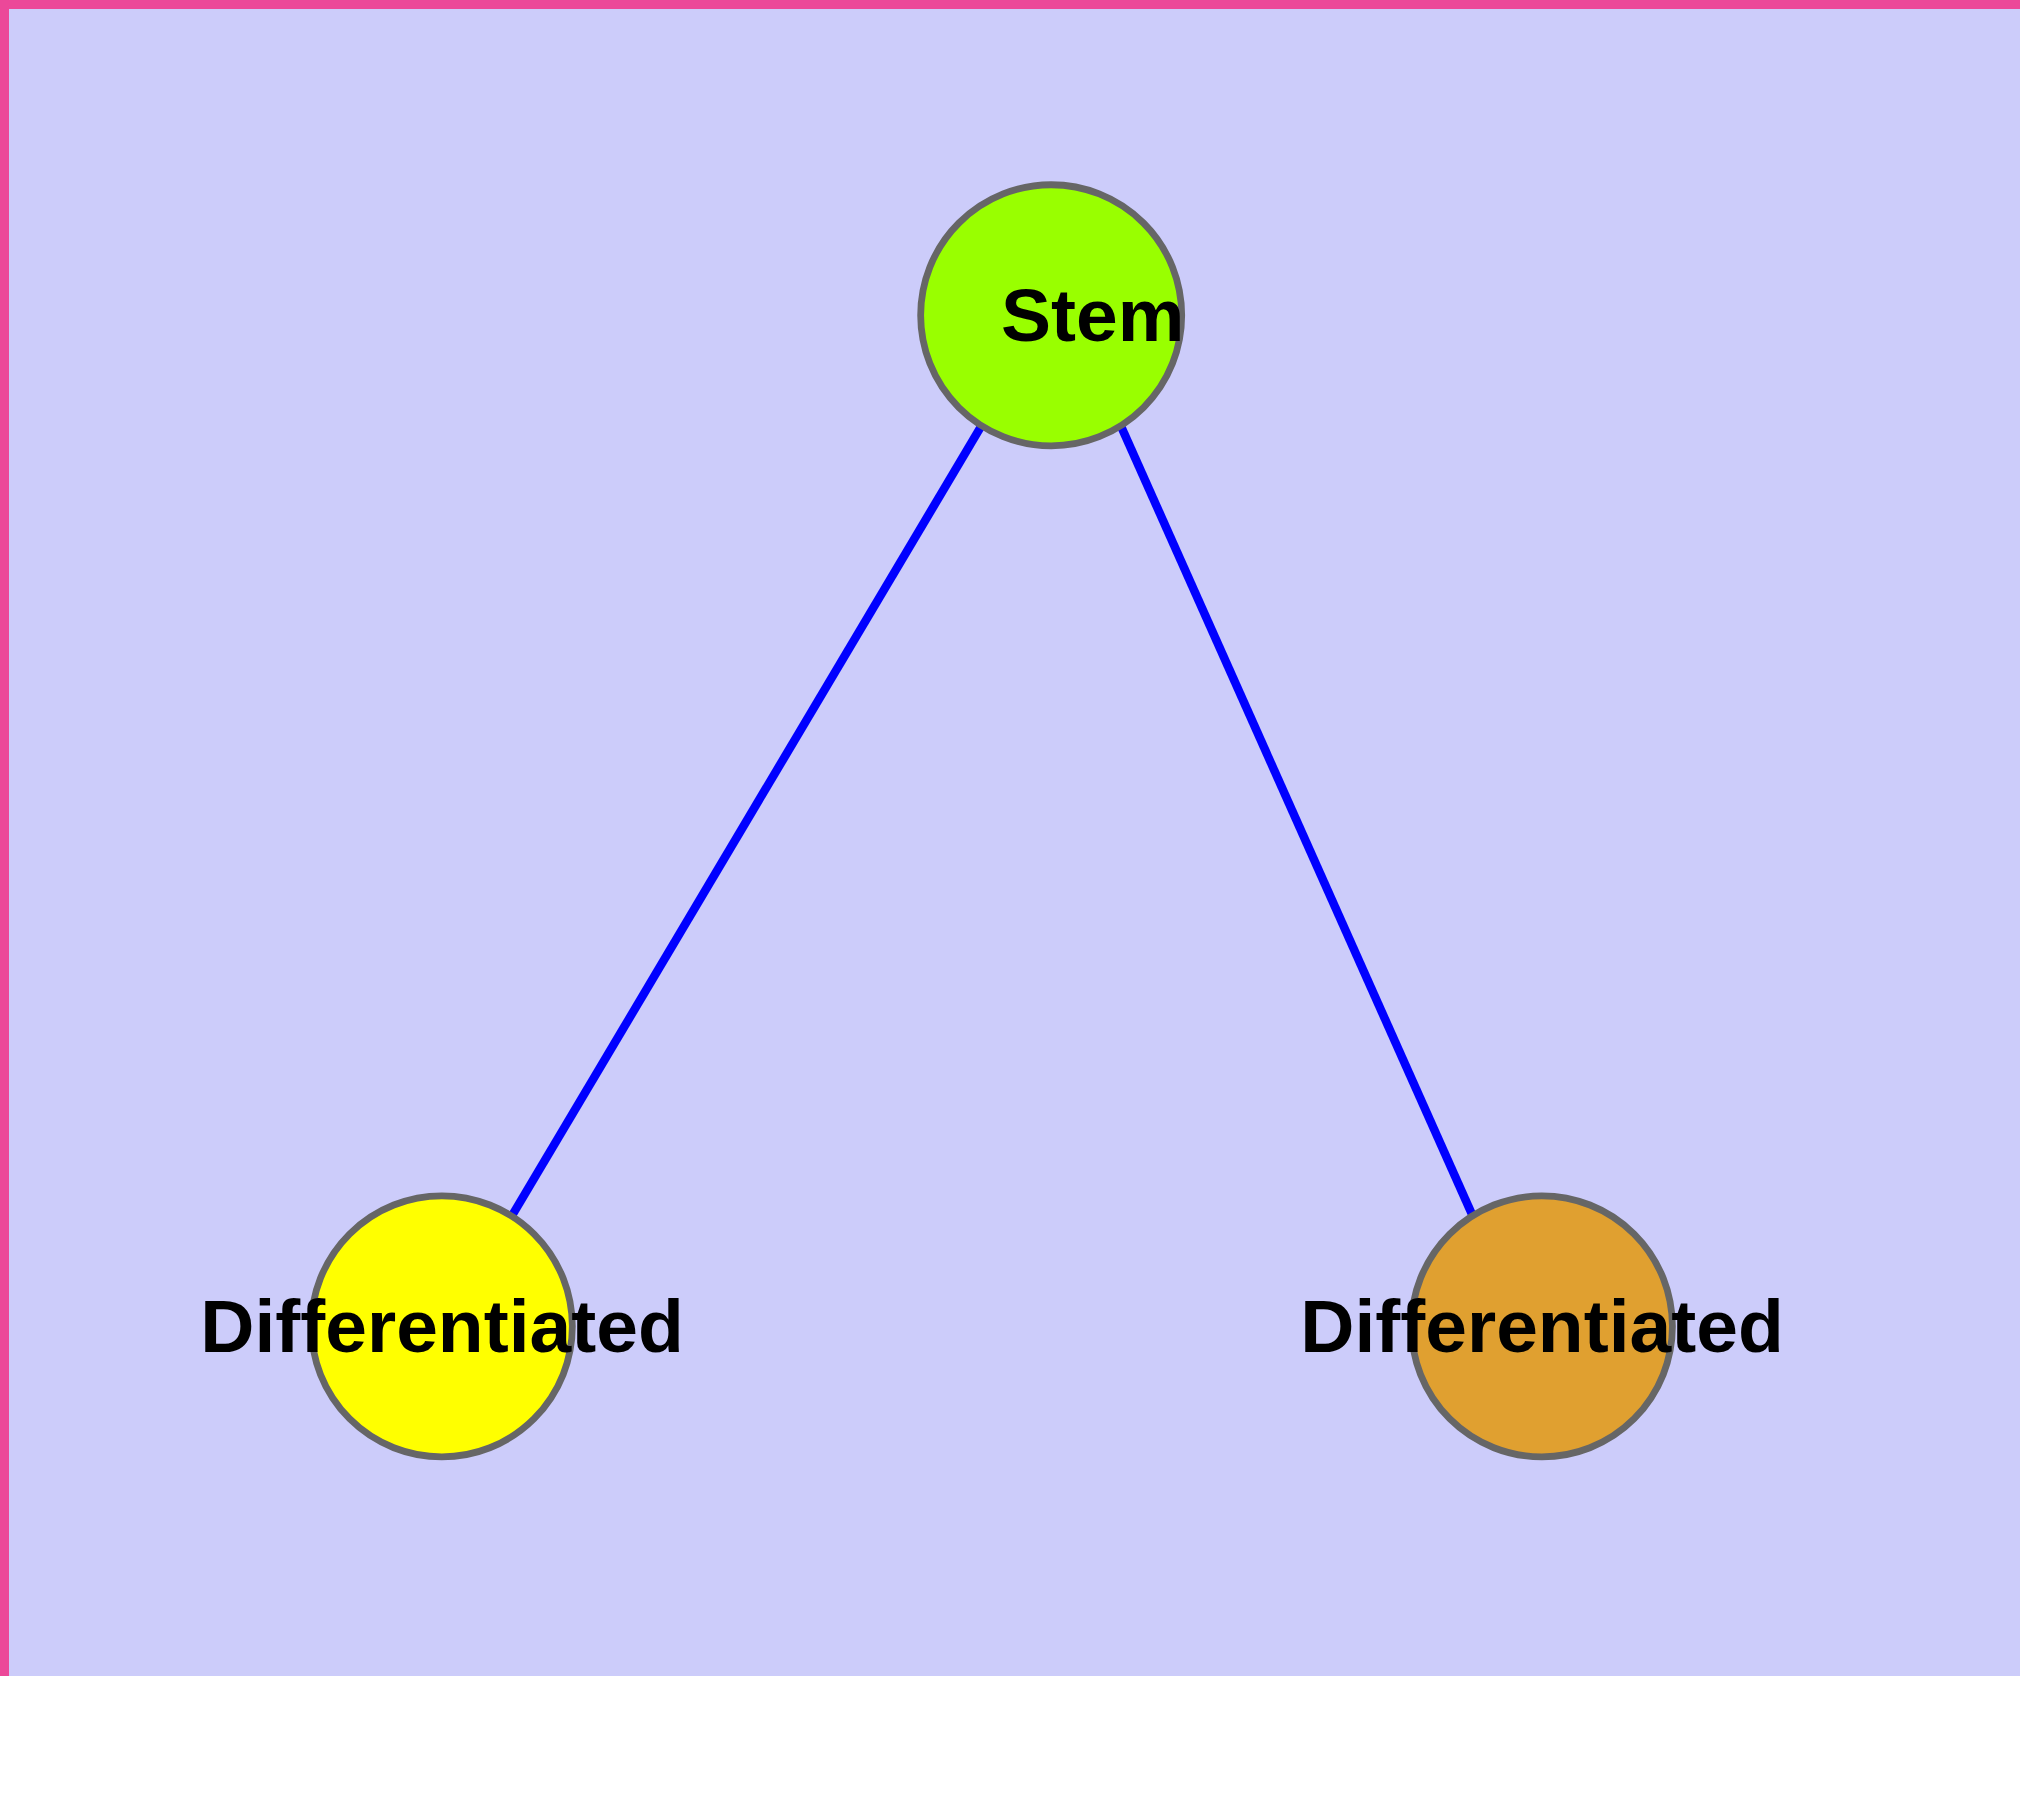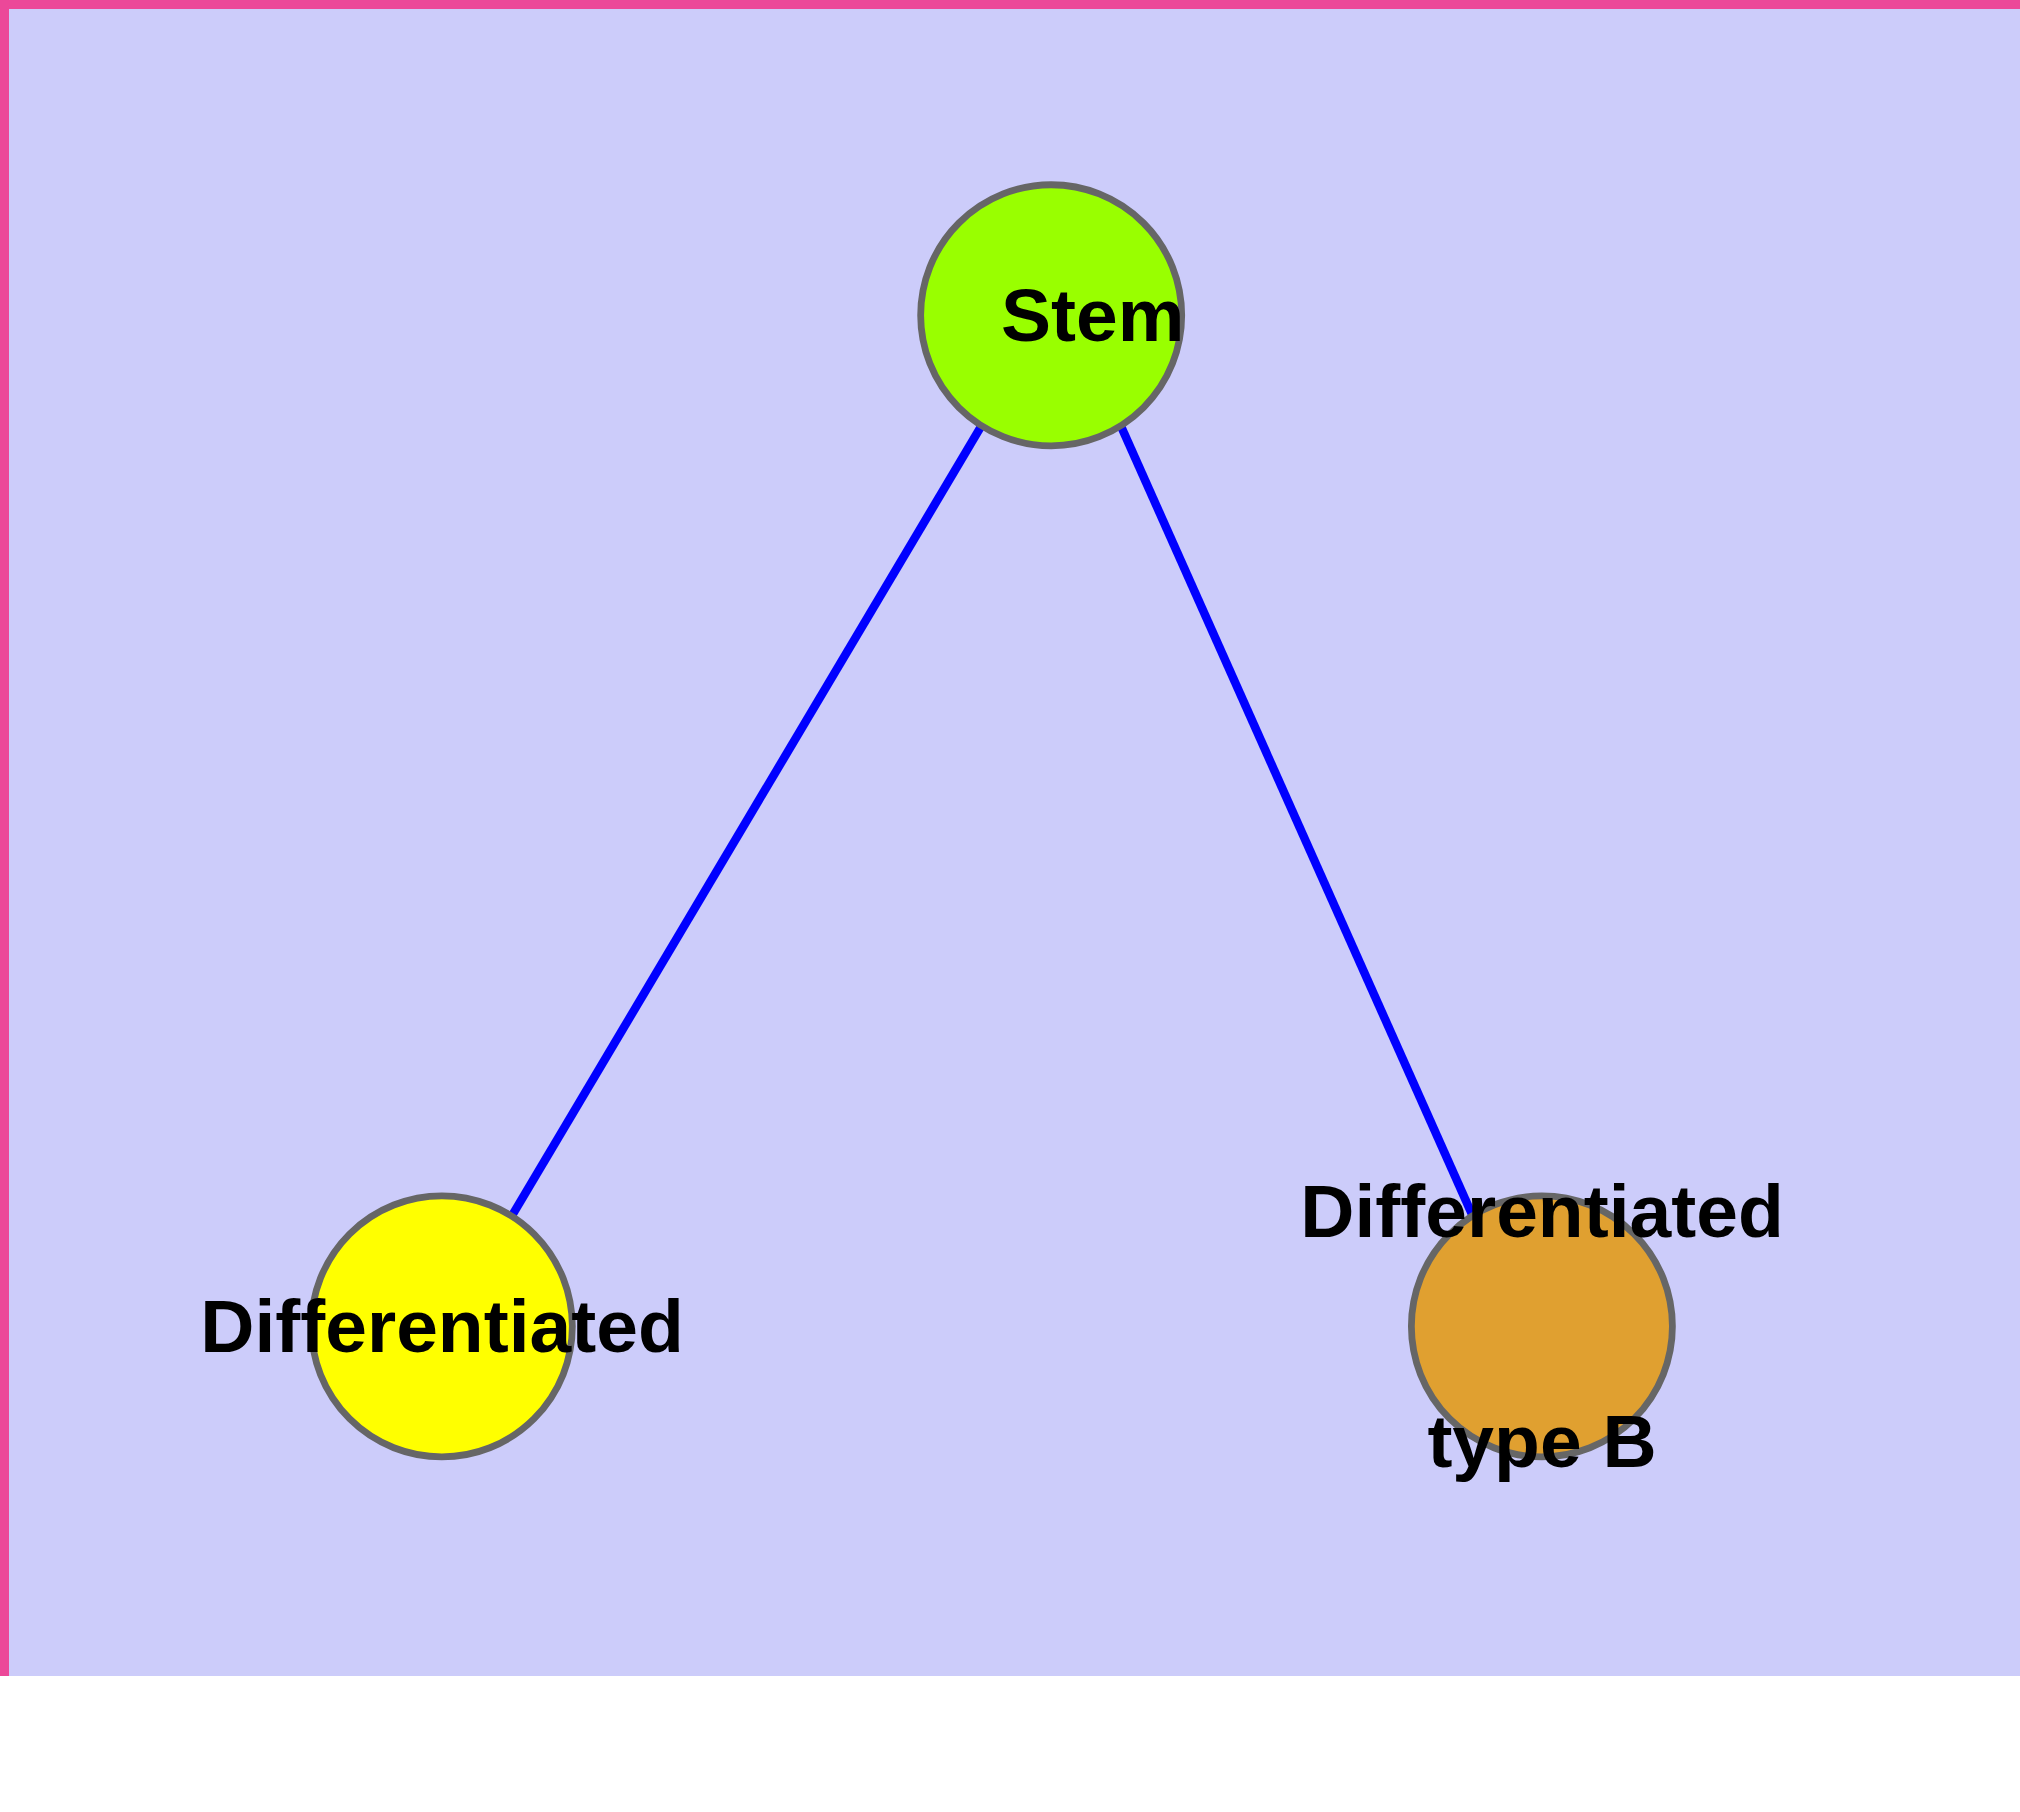--- a/index.html
+++ b/index.html
@@ -68,17 +68,16 @@
   <div class="node-label" style="left:1051px; top:315px;">
     <span>Stem</span>
   </div>
 
   <div class="node-label" style="left:442px; top:1326px;">
     <div>Differentiated</div>
   </div>
 
   <div class="node-label" style="left:1542px; top:1326px;">
     <div>Differentiated</div>
-    <div>type B</div>
   </div>
 
 </div>
 
 
 </body></html>

